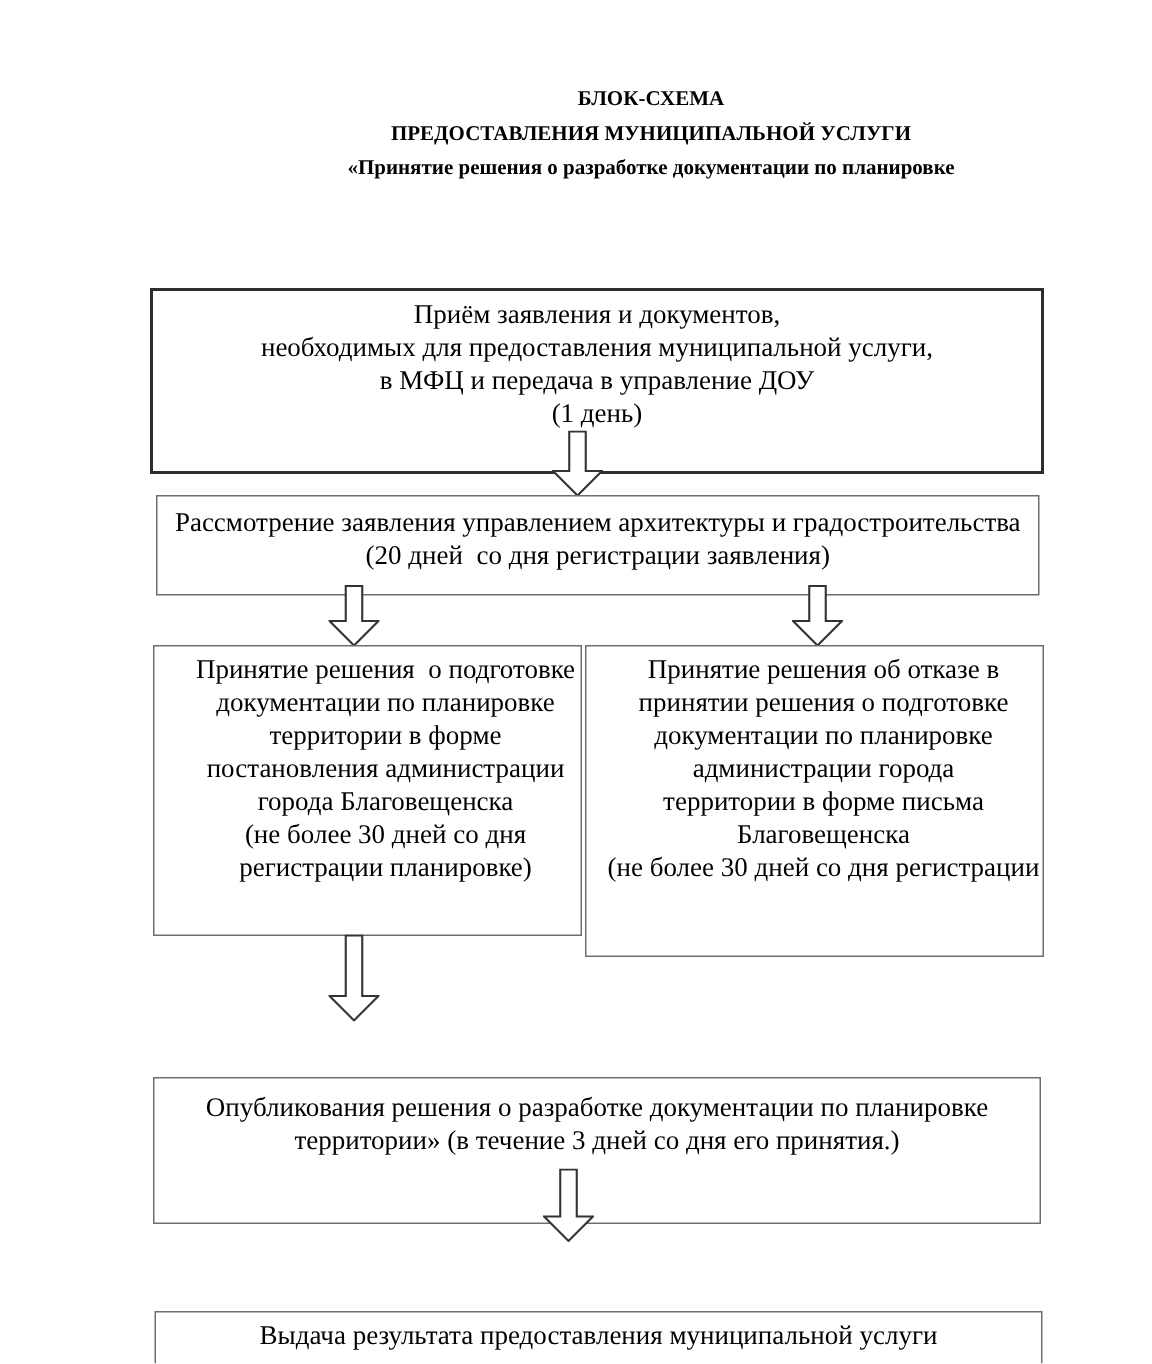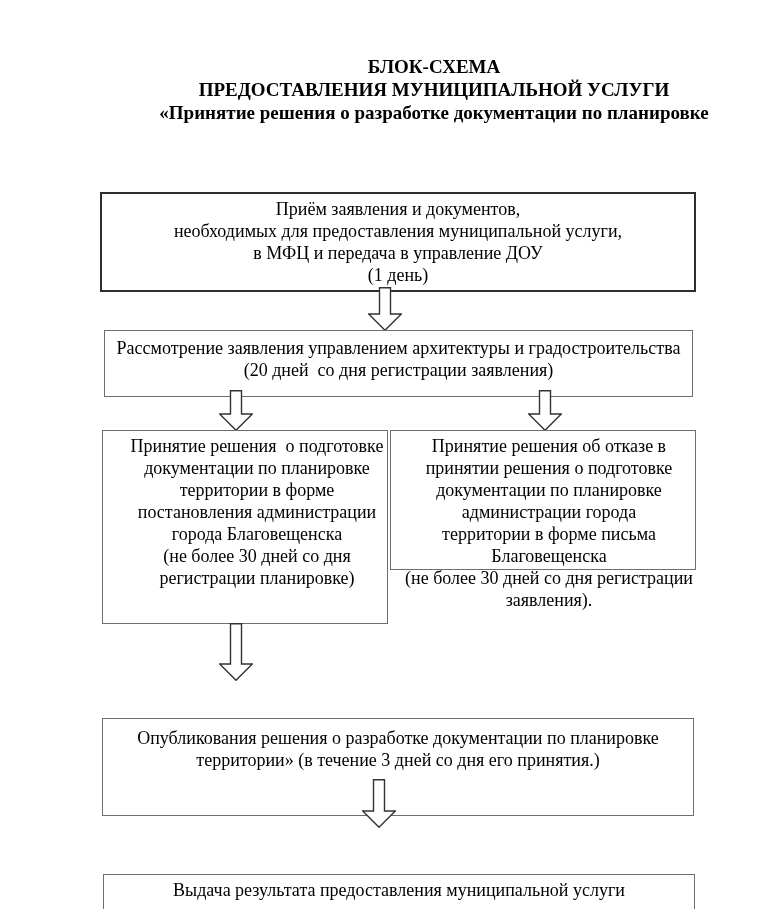--- a/index.html
+++ b/index.html
@@ -12,43 +12,43 @@
     color: #000000;
     overflow: hidden;
   }
   .title {
     position: absolute;
     left: 100px;
     top: 55px;
     width: 668px;
     text-align: center;
     font-weight: bold;
-    font-size: 19px;
+    font-size: 14px;
     line-height: 23px;
   }
   .box {
     position: absolute;
     box-sizing: border-box;
     background: #ffffff;
     text-align: center;
     font-size: 18px;
     line-height: 22px;
   }
   .b-primary   { border: 2px solid #2e2e2e; }
   .b-secondary { border: 1.5px solid #6e6e6e; }
   .tline { white-space: pre; }
   .pt4 { padding-top: 4px; }
   .pt6 { padding-top: 6px; }
   .pt8 { padding-top: 8px; }
   .arrow { position: absolute; }
   
-  .n-reception   { left: 100px; top: 192px; width: 596px; height: 100px; }
+  .n-reception   { left: 100px; top: 192px; width: 596px; height: 124px; }
   .n-review      { left: 104px; top: 330px; width: 589px; height: 67px; }
   .n-approve     { left: 102px; top: 430px; width: 286px; height: 194px; padding-left: 24px; }
-  .n-refuse      { left: 390px; top: 430px; width: 306px; height: 140px; padding-left: 12px; }
+  .n-refuse      { left: 390px; top: 430px; width: 306px; height: 208px; padding-left: 12px; }
   .n-publication { left: 102px; top: 682px; width: 592px; height: 98px; margin-top: 36px; }
   .n-result      { left: 103px; top: 874px; width: 592px; height: 60px; }
   
   .a1  { left: 368px; top: 287px; }
   .a2a { left: 219px; top: 390px; }
   .a2b { left: 528px; top: 390px; }
   .a3  { left: 219px; top: 623px; }
   .a4  { left: 362px; top: 779px; }
 </style>
 </head>
@@ -104,21 +104,20 @@
 
   <div class="box b-secondary n-refuse">
     <div class="pt4">
         <div class="tline">Принятие решения об отказе в</div>
         <div class="tline">принятии решения о подготовке</div>
         <div class="tline">документации по планировке</div>
         <div class="tline">администрации города</div>
         <div class="tline">территории в форме письма</div>
         <div class="tline">Благовещенска</div>
         <div class="tline">(не более 30 дней со дня регистрации</div>
-        <div class="tline">заявления).</div>
       </div>
   </div>
 
   <svg class="arrow a3" width="34" height="58" viewBox="0 0 34 58">
     <polygon points="11.5,0.7 22.5,0.7 22.5,41 33.3,41 17,57.3 0.7,41 11.5,41" fill="#ffffff" stroke="#333333" stroke-width="1.4"></polygon>
   </svg>
 
   <div class="box b-secondary n-publication">
     <div class="pt8">
         <div class="tline">Опубликования решения о разработке документации по планировке</div>

